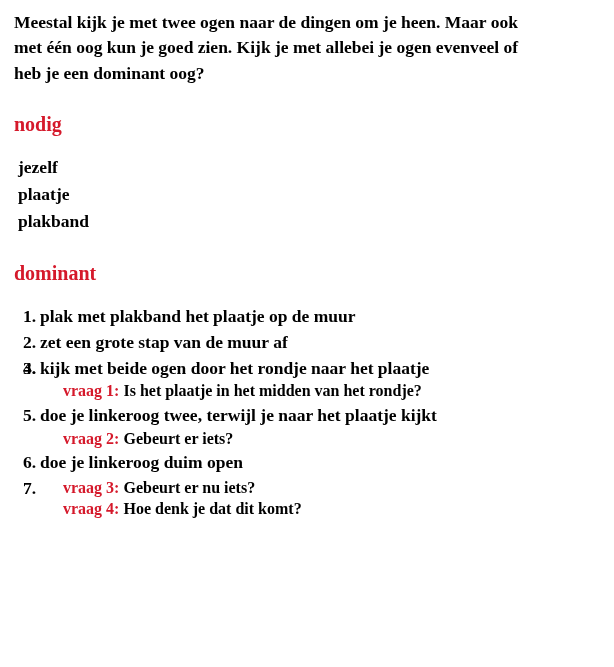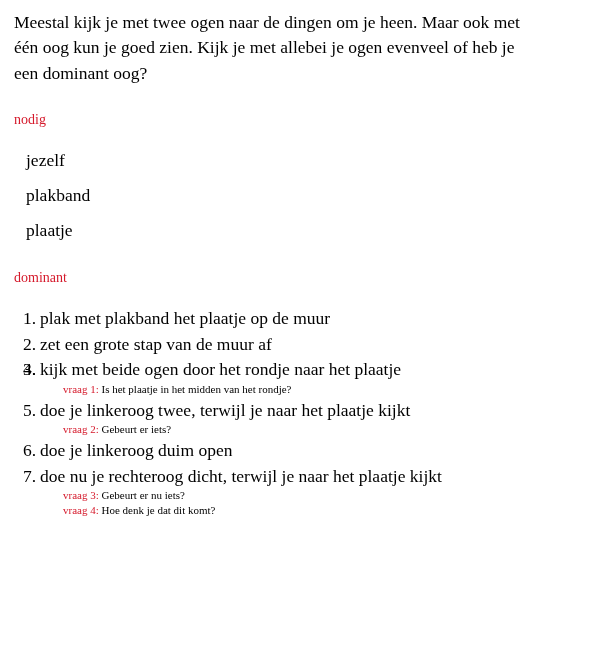--- a/index.html
+++ b/index.html
@@ -11,42 +11,43 @@
     width: 614px;
     height: 667px;
     font-family: "Liberation Serif", serif;
     color: #000000;
     overflow: hidden;
   }
   .page {
     padding: 10px 14px 0 14px;
     box-sizing: border-box;
     width: 542px;
+    font-weight: bold;
   }
   .intro {
     font-size: 17.5px;
     line-height: 1.45;
     margin: 0 0 26px 0;
     color: #000;
   }
   .section-head {
-    font-size: 14px;
+    font-size: 20px;
     color: #d5192b;
     margin: 12px 0 20px 0;
     line-height: 1.2;
   }
   .materials {
     font-size: 17.5px;
     line-height: 1.32;
     margin: 0 0 28px 0;
     list-style: none;
     padding: 0;
   }
   .materials li {
-    margin: 12px;
+    margin: 4px;
   }
   .steps {
     font-size: 17.5px;
     line-height: 1.35;
     margin: 0;
     padding: 0 0 0 0;
     list-style: none;
     counter-reset: stepcnt;
   }
   .steps > li {
@@ -56,21 +57,21 @@
   }
   .steps > li .num {
     position: absolute;
     left: 0;
     top: 0;
     width: 22px;
     text-align: right;
   }
   .question {
     padding-left: 23px;
-    font-size: 11px;
+    font-size: 16px;
     line-height: 1.35;
     margin: 0;
   }
   .q-label {
     color: #d5192b;
   }
   .q-text {
     color: #000;
   }
 </style>
@@ -78,22 +79,22 @@
 <body>
 
 <div class="page">
 
   <p class="intro">Meestal kijk je met twee ogen naar de dingen om je heen. Maar ook met één oog kun je goed zien. Kijk je met allebei je ogen evenveel of heb je een dominant oog?</p>
 
   <div class="section-head">nodig</div>
 
   <ul class="materials">
     <li>jezelf</li>
+    <li>plaatje</li>
     <li>plakband</li>
-    <li>plaatje</li>
   </ul>
 
   <div class="section-head">dominant</div>
 
   <ol class="steps">
     <li>
       <span class="num">1.</span>
       <span>plak met plakband het plaatje op de muur</span>
     </li>
     <li>
@@ -118,21 +119,20 @@
         <span class="q-label">vraag 2:</span>
         <span class="q-text">Gebeurt er iets?</span>
       </div>
     </li>
     <li>
       <span class="num">6.</span>
       <span>doe je linkeroog duim open</span>
     </li>
     <li>
       <span class="num">7.</span>
-      <span>doe nu je rechteroog dicht, terwijl je naar het plaatje kijkt</span>
       <div class="question">
         <span class="q-label">vraag 3:</span>
         <span class="q-text">Gebeurt er nu iets?</span>
       </div>
       <div class="question">
         <span class="q-label">vraag 4:</span>
         <span class="q-text">Hoe denk je dat dit komt?</span>
       </div>
     </li>
   </ol>

